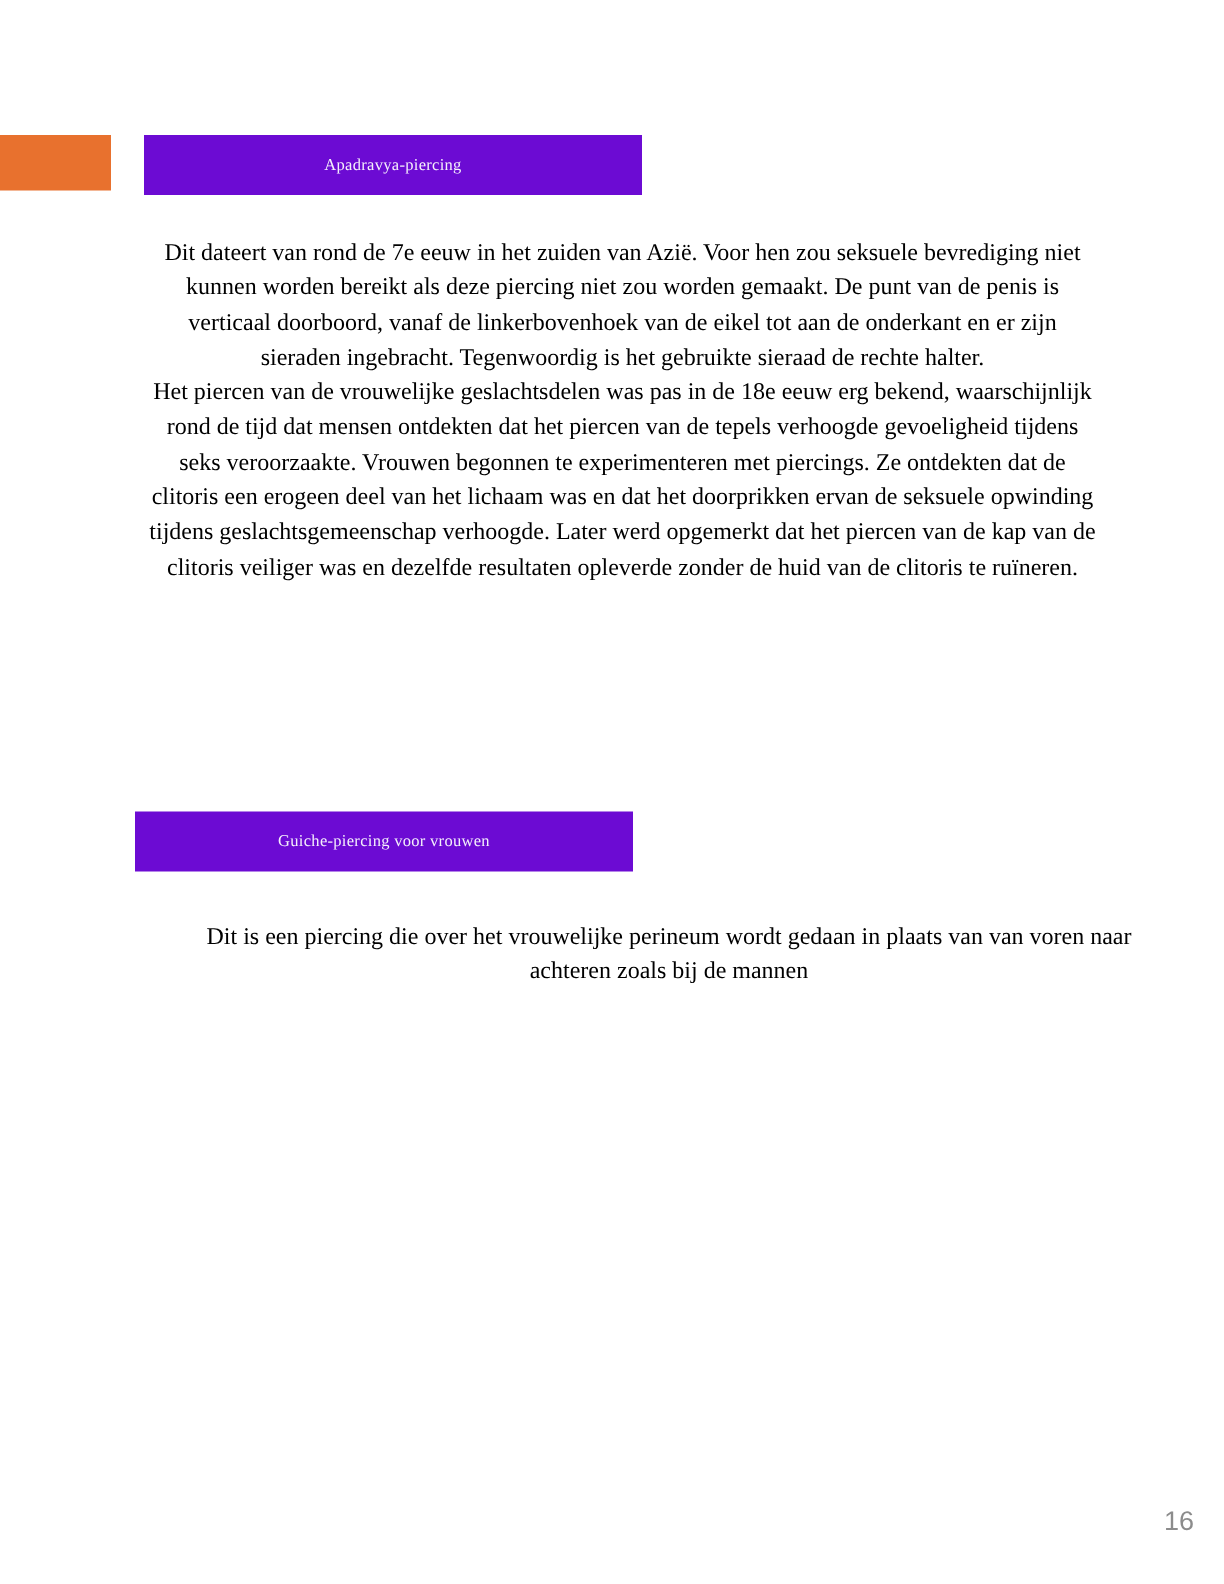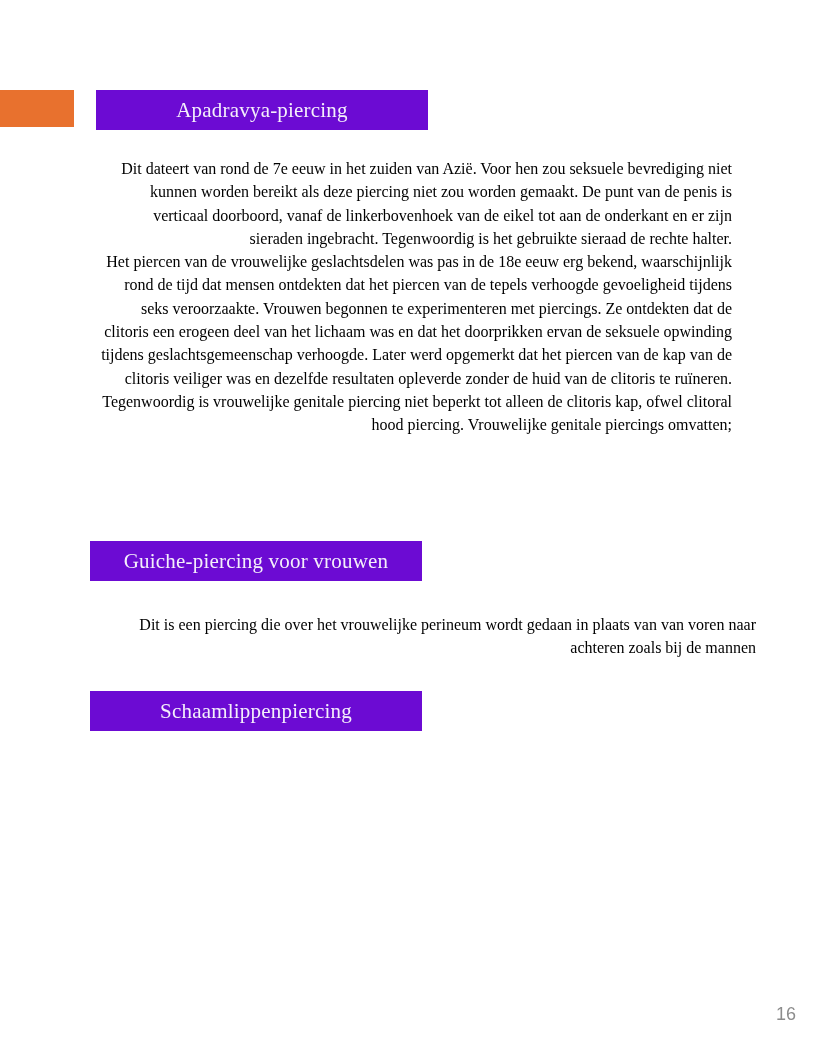--- a/index.html
+++ b/index.html
@@ -27,32 +27,32 @@
     left:0;top:90px;
     width:74px;height:37px;
     background:var(--accent-orange);
   }
   .banner{
     position:absolute;
     width:332px;height:40px;
     background:var(--heading-bg);
     color:var(--heading-text);
     display:flex;align-items:center;justify-content:center;
-    font-size:21px;
+    font-size:11px;
     letter-spacing:0.2px;
   }
   .banner-1{left:96px;top:90px;}
   .banner-2{left:90px;top:541px;}
   .banner-3{left:90px;top:691px;}
   .textblock{
     position:absolute;
     color:var(--body-text);
     font-size:16px;
     line-height:23.3px;
-    text-align:right;
+    text-align:center;
   }
   .textblock p{margin:0;padding:0;}
   .block-1{left:98px;top:157px;width:634px;}
   .block-2{left:100px;top:613px;width:620px;margin-left:36px;}
   .block-3{left:92px;top:775px;width:626px;}
   .page-number{
     position:absolute;
     right:20px;top:1004px;
     font-size:18px;
     color:var(--page-number);
@@ -66,31 +66,27 @@
 
   <div class="orange-bar"></div>
 
   <div class="banner banner-1">
     <span>Apadravya-piercing</span>
   </div>
 
   <div class="textblock block-1">
     <p>Dit dateert van rond de 7e eeuw in het zuiden van Azië. Voor hen zou seksuele bevrediging niet kunnen worden bereikt als deze piercing niet zou worden gemaakt. De punt van de penis is verticaal doorboord, vanaf de linkerbovenhoek van de eikel tot aan de onderkant en er zijn sieraden ingebracht. Tegenwoordig is het gebruikte sieraad de rechte halter.</p>
     <p>Het piercen van de vrouwelijke geslachtsdelen was pas in de 18e eeuw erg bekend, waarschijnlijk rond de tijd dat mensen ontdekten dat het piercen van de tepels verhoogde gevoeligheid tijdens seks veroorzaakte. Vrouwen begonnen te experimenteren met piercings. Ze ontdekten dat de clitoris een erogeen deel van het lichaam was en dat het doorprikken ervan de seksuele opwinding tijdens geslachtsgemeenschap verhoogde. Later werd opgemerkt dat het piercen van de kap van de clitoris veiliger was en dezelfde resultaten opleverde zonder de huid van de clitoris te ruïneren.</p>
-    <p>Tegenwoordig is vrouwelijke genitale piercing niet beperkt tot alleen de clitoris kap, ofwel clitoral hood piercing. Vrouwelijke genitale piercings omvatten;</p>
   </div>
 
   <div class="banner banner-2">
     <span>Guiche-piercing voor vrouwen</span>
   </div>
 
   <div class="textblock block-2">
     <p>Dit is een piercing die over het vrouwelijke perineum wordt gedaan in plaats van van voren naar achteren zoals bij de mannen</p>
   </div>
 
-  <div class="banner banner-3">
-    <span>Schaamlippenpiercing</span>
-  </div>
 
 
   <div class="page-number">16</div>
 
 </div>
 
 </body></html>

